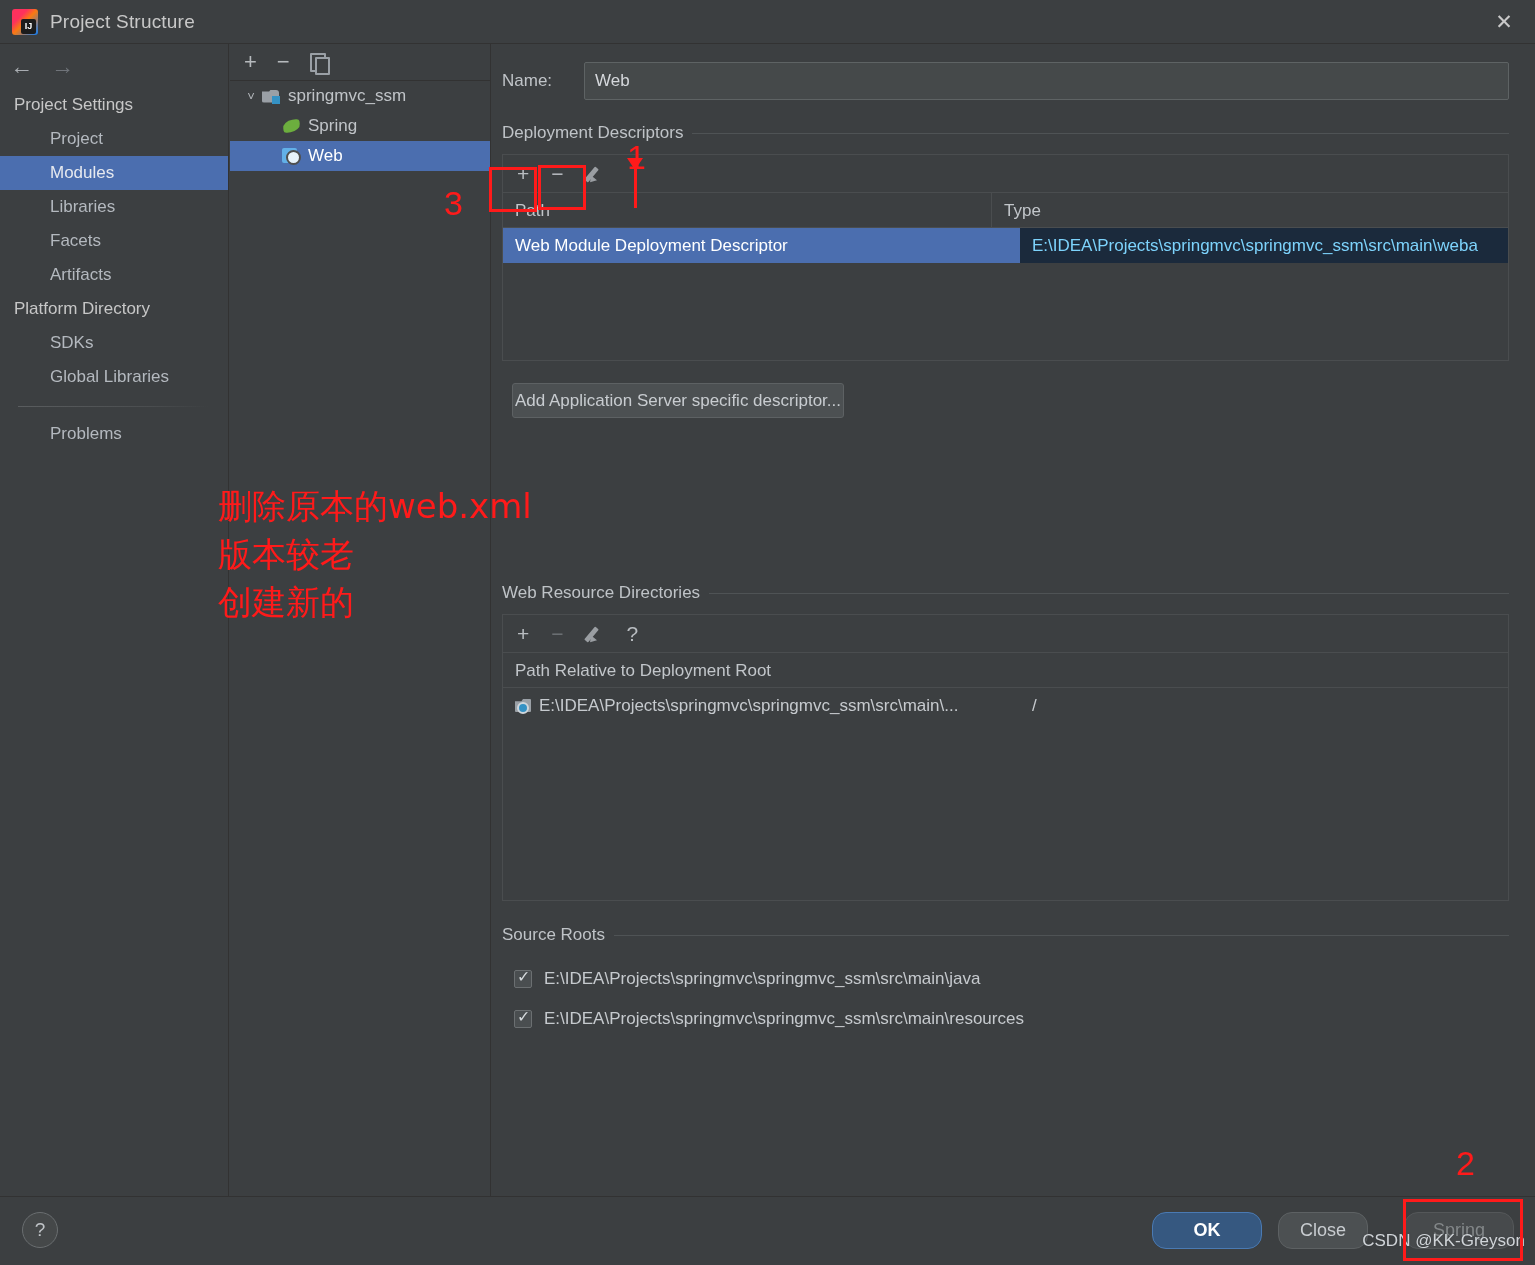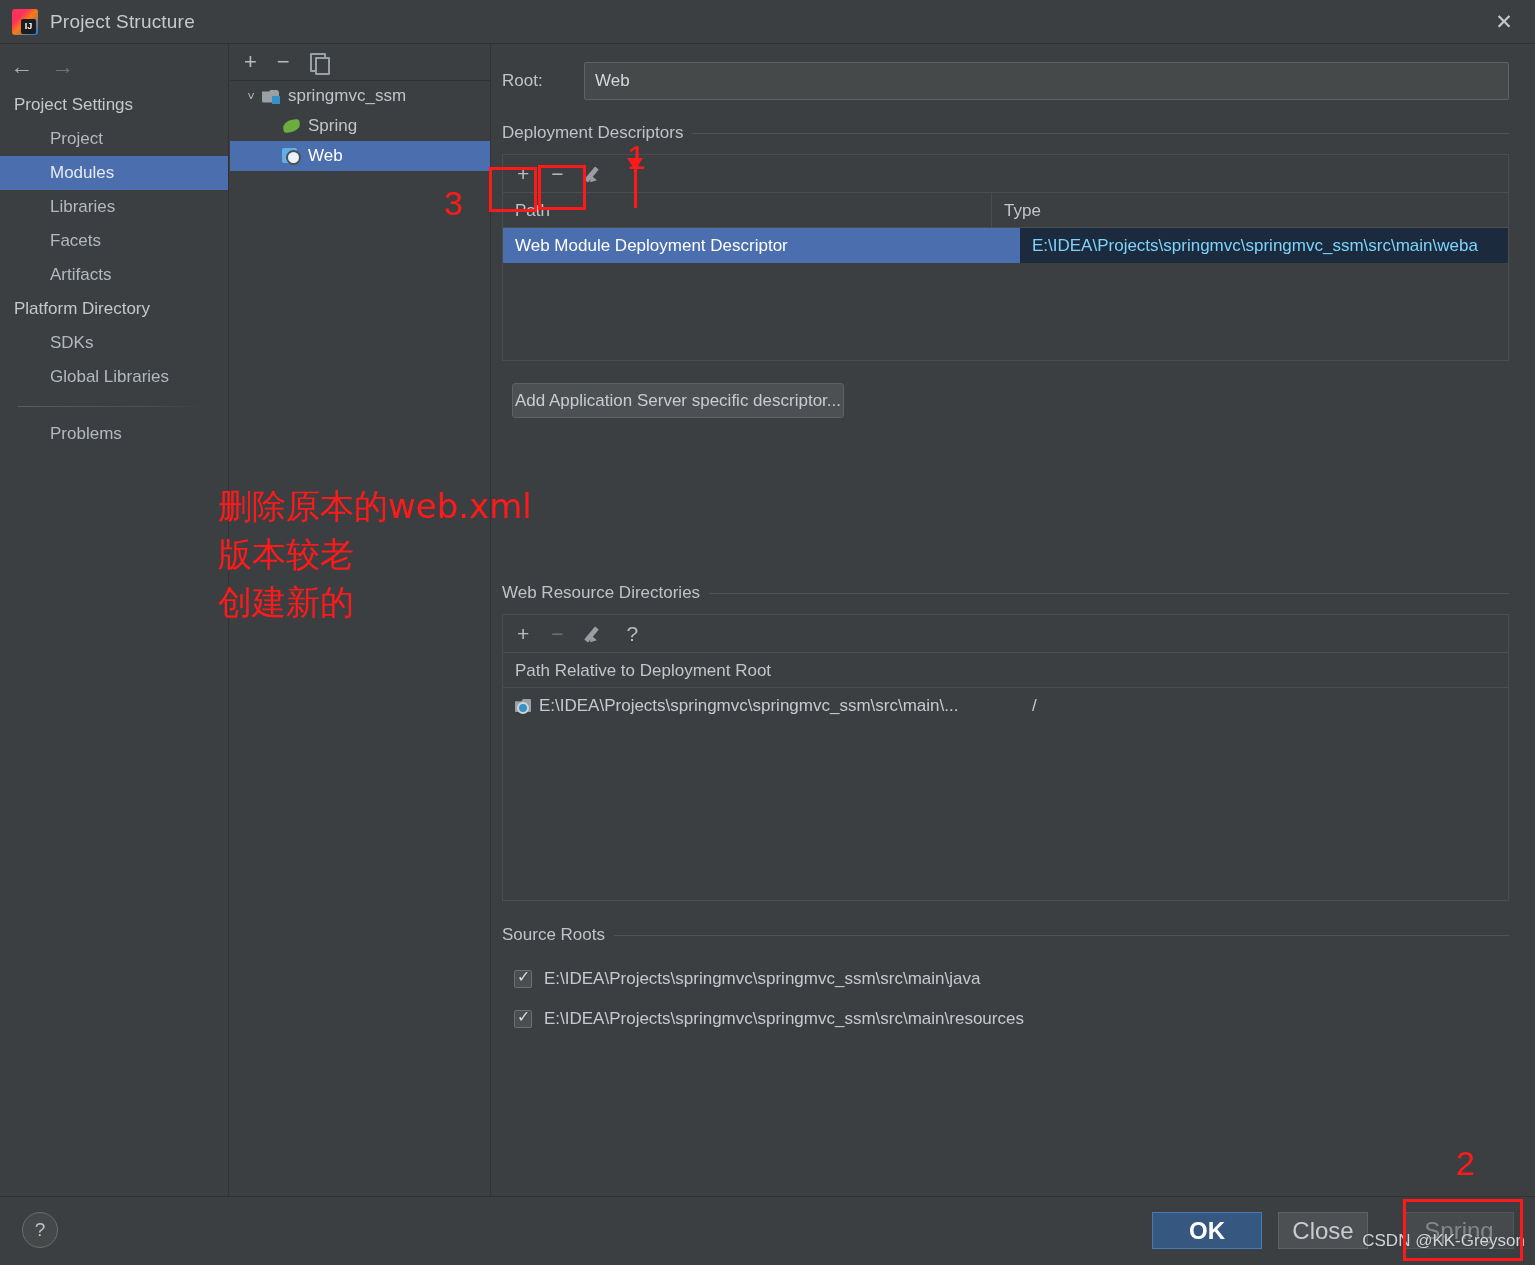--- a/index.html
+++ b/index.html
@@ -254,22 +254,22 @@
   .bottombar {
     position: absolute; left: 0; bottom: 0; width: 1535px; height: 69px;
     background: #3c3f41; border-top: 1px solid #323232;
   }
   .help-btn {
     position: absolute; left: 22px; top: 15px; width: 36px; height: 36px;
     border-radius: 50%; border: 1px solid #6a6e70; background: #454849;
     color: #c0c4c8; font-size: 19px; text-align: center; line-height: 34px;
   }
   .dlg-btn {
-    position: absolute; top: 15px; height: 37px; border-radius: 0;
-    font-size: 24px; display: flex; align-items: center; justify-content: center;
+    position: absolute; top: 15px; height: 37px; border-radius: 14px;
+    font-size: 18px; display: flex; align-items: center; justify-content: center;
     font-family: "Liberation Sans", sans-serif;
   }
   .btn-ok { left: 1152px; width: 110px; background: #365880; border: 1px solid #4a7ab3; color: #ffffff; font-weight: bold; }
   .btn-close { left: 1278px; width: 90px; background: #4c5052; border: 1px solid #5d6163; color: #c8ccd0; }
   .btn-apply { left: 1404px; width: 110px; background: #474a4c; border: 1px solid #545759; color: #838789; }
 
   .watermark {
     position: absolute; right: 10px; bottom: 14px;
     font-size: 17px; color: #d0d4d8;
     text-shadow: 0 0 2px #3c3f41;
@@ -342,21 +342,21 @@
     </div>
     <div class="tree-row indent-2 selected">
       <span class="ic-web"></span>
       <span>Web</span>
     </div>
   </div>
 
   <div class="content">
 
     <div class="name-row">
-      <div class="name-label">Root:</div>
+      <div class="name-label">Name:</div>
       <input class="name-input" type="text" value="Web" style="">
     </div>
 
     <div class="section" style="margin-top:22px;">
       <div class="section-title">
         <span>Deployment Descriptors</span>
         <span class="rule"></span>
       </div>
 
       <div class="panel-box" style="margin-top:11px;">

